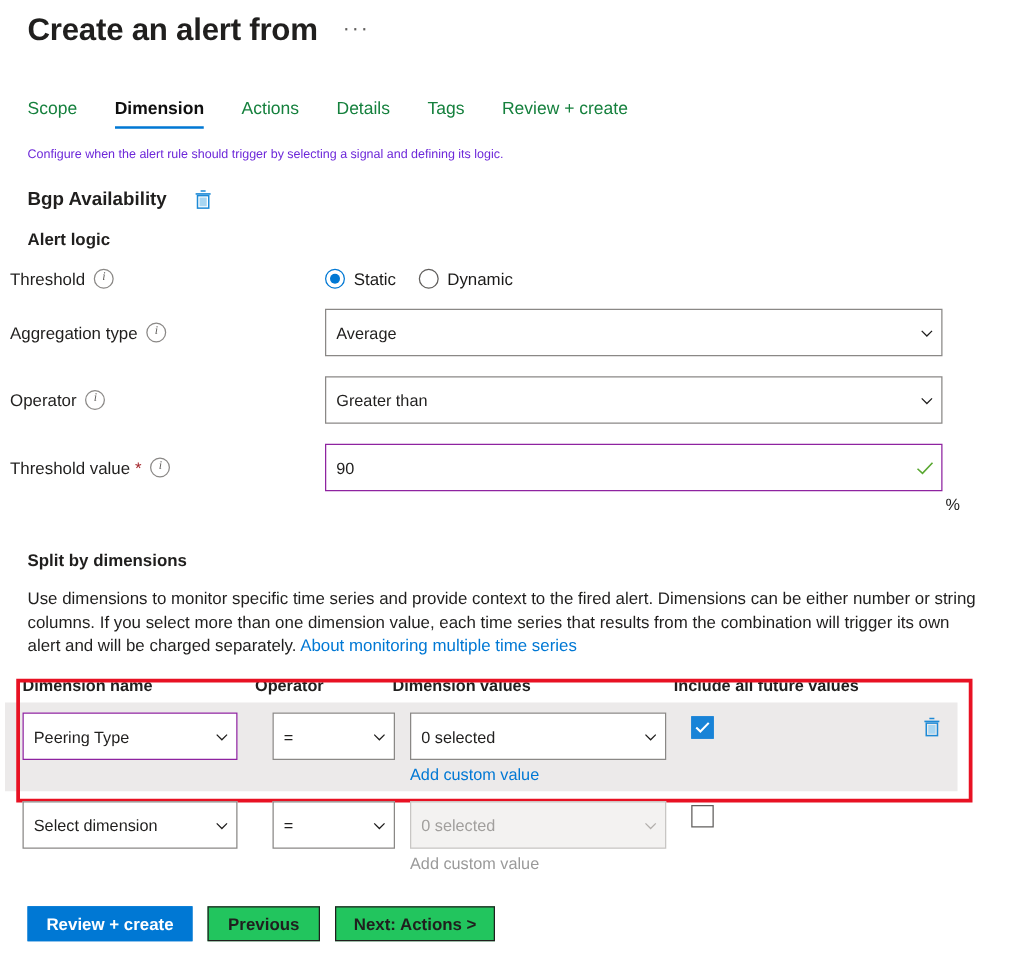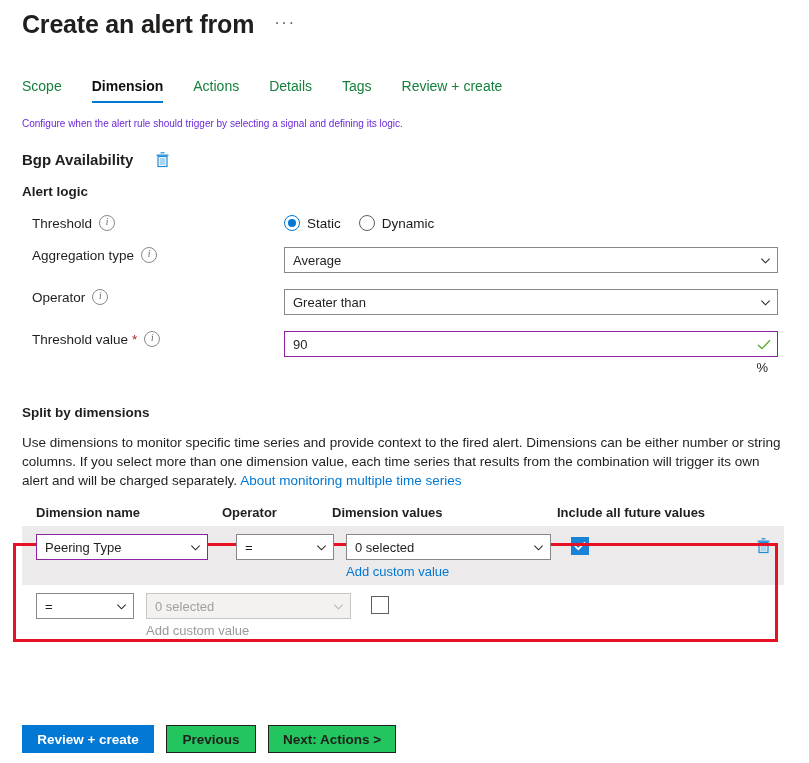--- a/index.html
+++ b/index.html
@@ -95,22 +95,22 @@
   .section-title {
     padding: 16px 0 0 22px;
     font-size: 13.5px;
     font-weight: bold;
     color: #201f1e;
   }
 
   
   .form-row {
     display: flex;
-    align-items: flex-start;
-    padding-left: 32px;
+    align-items: center;
+    padding-left: 8px;
     margin-top: 16px;
   }
   .form-label {
     width: 252px;
     font-size: 13.5px;
     color: #201f1e;
     display: flex;
     align-items: center;
     flex: 0 0 252px;
   }
@@ -157,21 +157,21 @@
   }
   .radio-circle.checked::after {
     content: "";
     width: 8px; height: 8px;
     border-radius: 50%;
     background: #0078d4;
   }
 
   
   .ctl {
-    height: 26px;
+    height: 38px;
     box-sizing: border-box;
     border: 1px solid #8a8886;
     background: #fff;
     display: flex;
     align-items: center;
     padding: 0 6px 0 8px;
     font-size: 13px;
     color: #201f1e;
     cursor: pointer;
     position: relative;
@@ -221,21 +221,21 @@
     left: 13px;
     top: 543px;
     width: 765px;
     height: 99px;
     border: 3px solid #e81123;
     box-sizing: border-box;
     pointer-events: none;
   }
 
   
-  .dim-table { padding-left: 22px; margin-top: 8px; }
+  .dim-table { padding-left: 4px; margin-top: 8px; }
   .dim-head {
     display: flex;
     align-items: center;
     height: 28px;
     font-size: 13px;
     font-weight: bold;
     color: #201f1e;
   }
   .c-name   { width: 200px; flex: 0 0 200px; }
   .c-op     { width: 110px; flex: 0 0 110px; }
@@ -470,20 +470,28 @@
           <rect x="1.5" y="3.5" width="12" height="1.3" fill="#1e8ad6"></rect>
           <rect x="5.5" y="1.2" width="4" height="1.2" fill="#1e8ad6"></rect>
           <rect x="3" y="5.5" width="9" height="10" fill="none" stroke="#1e8ad6" stroke-width="1.2"></rect>
           <rect x="4.6" y="7" width="5.8" height="7" fill="#a8d6f2"></rect>
         </svg>
       </div>
     </div>
   </div>
 
   <div class="dim-row plain">
+    <div class="c-name">
+      <div class="ctl sel-name">
+        <span class="val">Select dimension</span>
+        <svg class="chevron" viewBox="0 0 12 12">
+          <path d="M1.5 4 L6 8.5 L10.5 4" fill="none" stroke="#201f1e" stroke-width="1.1"></path>
+        </svg>
+      </div>
+    </div>
     <div class="c-op">
       <div class="ctl sel-op">
         <span class="val">=</span>
         <svg class="chevron" viewBox="0 0 12 12">
           <path d="M1.5 4 L6 8.5 L10.5 4" fill="none" stroke="#201f1e" stroke-width="1.1"></path>
         </svg>
       </div>
     </div>
     <div class="c-vals">
       <div class="ctl sel-vals disabled">

